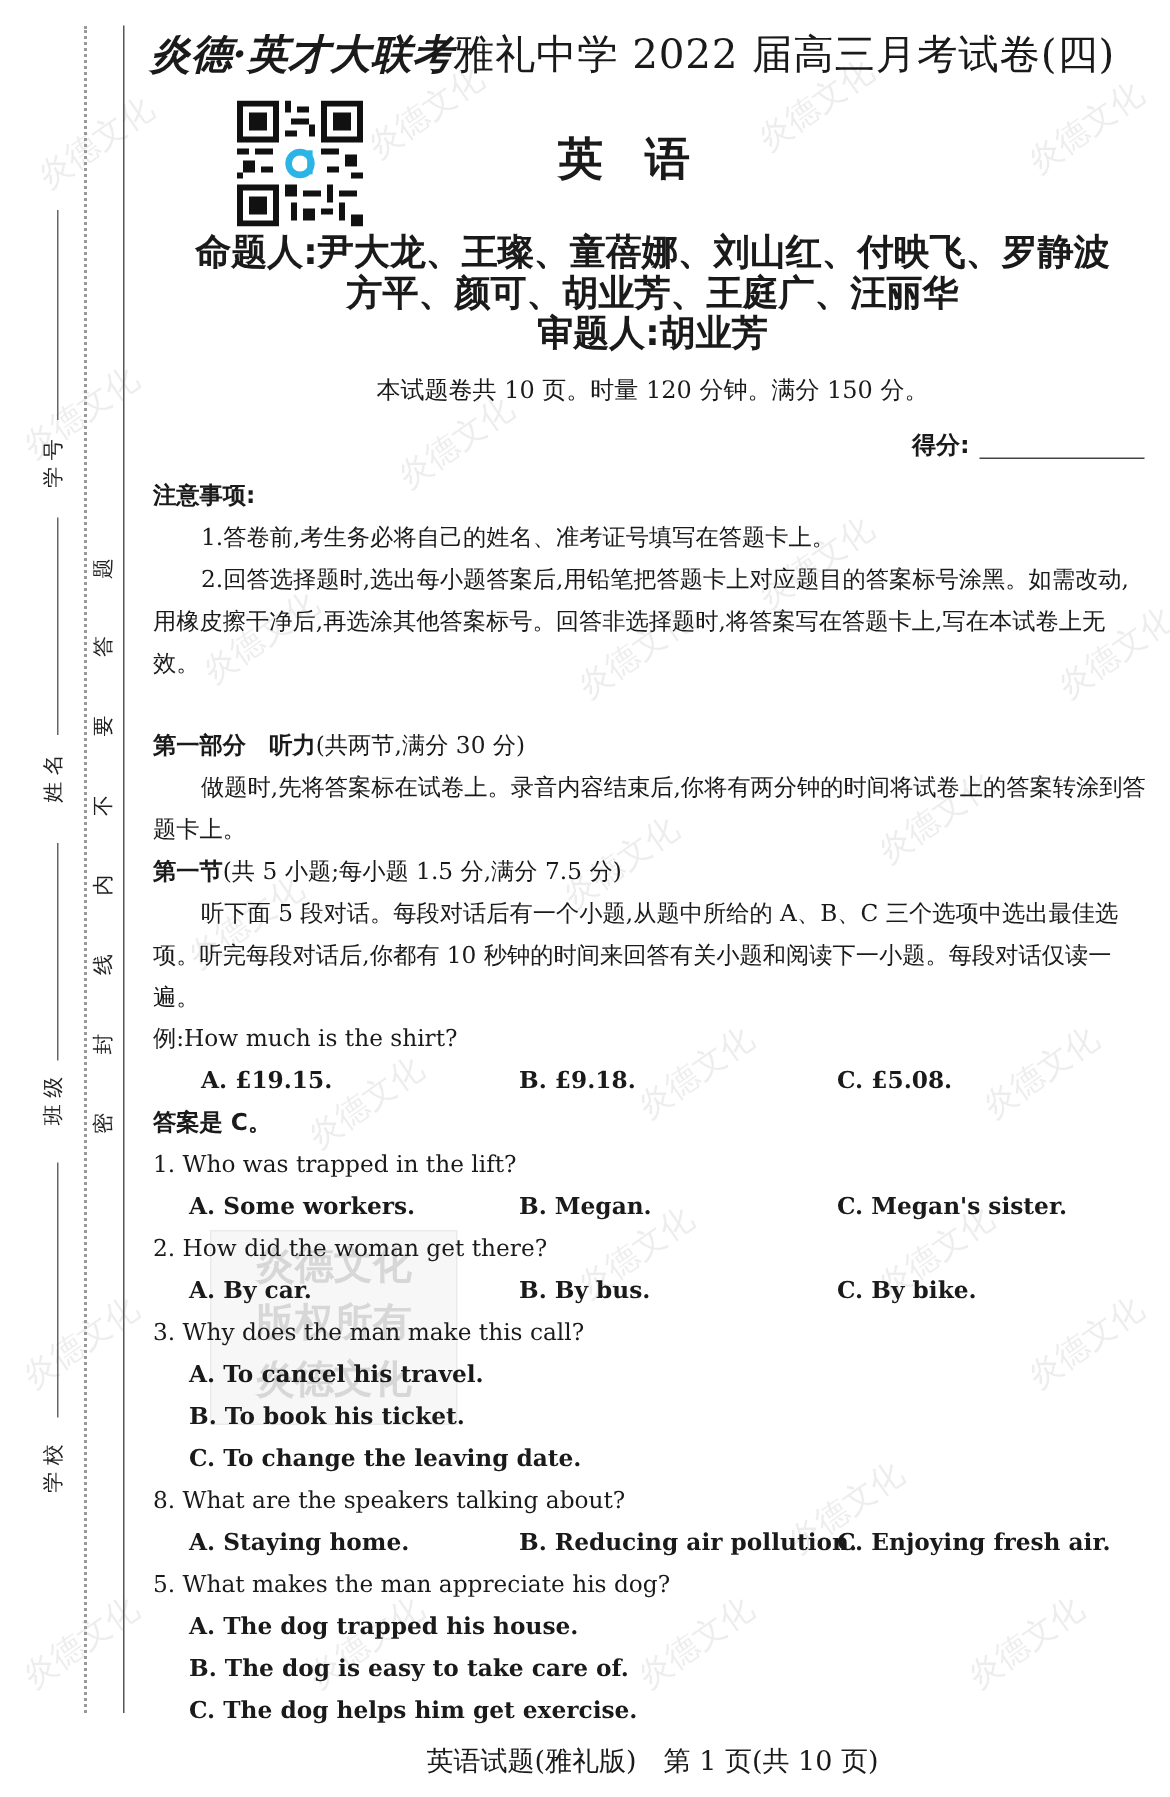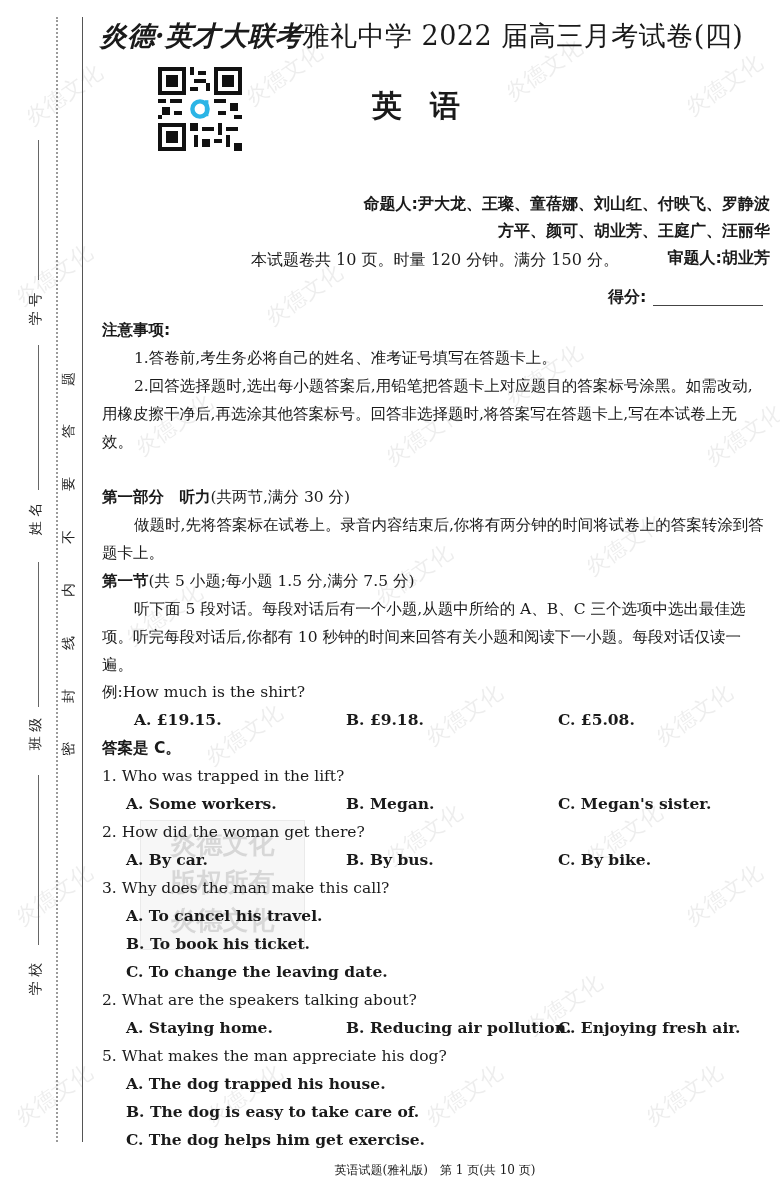--- a/index.html
+++ b/index.html
@@ -16,34 +16,34 @@
   
   .wm { position: absolute; font-family: "DejaVu Sans", sans-serif; font-size: 22px; color: rgba(0,0,0,0.07); transform: rotate(-35deg); white-space: nowrap; pointer-events: none; }
   .stamp { position: absolute; left: 140px; top: 820px; width: 165px; height: 130px; background: rgba(0,0,0,0.03); border: 1px solid rgba(0,0,0,0.05); font-family: "DejaVu Sans", sans-serif; font-weight: bold; color: rgba(0,0,0,0.13); font-size: 26px; line-height: 38px; text-align: center; padding-top: 4px; }
 
   .page-title { position: absolute; left: 100px; top: 18px; width: 670px; font-size: 27px; font-weight: normal; white-space: nowrap; letter-spacing: 0.5px; }
   .page-title .brand { font-family: "DejaVu Serif", serif; font-weight: bold; font-style: italic; }
 
   .qr { position: absolute; left: 158px; top: 67px; width: 84px; height: 84px; }
   .subject { position: absolute; left: 300px; top: 86px; width: 260px; text-align: center; font-family: "DejaVu Sans", sans-serif; font-size: 30px; font-weight: bold; letter-spacing: 28px; }
 
-  .authors { position: absolute; left: 100px; top: 155px; width: 670px; text-align: right; font-family: "DejaVu Sans", sans-serif; font-weight: bold; font-size: 16px; line-height: 27px; margin-top: 35px; }
+  .authors { position: absolute; left: 100px; top: 155px; width: 670px; text-align: center; font-family: "DejaVu Sans", sans-serif; font-weight: bold; font-size: 24px; line-height: 27px; }
   .exam-info { position: absolute; left: 100px; top: 250px; width: 670px; text-align: center; font-size: 16px; }
 
   .score { position: absolute; left: 608px; top: 287px; font-family: "DejaVu Sans", sans-serif; font-weight: bold; font-size: 16px; }
   .score-line { position: absolute; left: 653px; top: 305px; width: 110px; border-bottom: 1px solid #444; }
 
   .content { position: absolute; left: 102px; width: 665px; font-size: 15.5px; line-height: 28px; }
   .bold-sans { font-family: "DejaVu Sans", sans-serif; font-weight: bold; }
   .indent { text-indent: 32px; }
   .row { position: relative; height: 28px; white-space: nowrap; }
   .opt { position: absolute; top: 0; white-space: nowrap; font-weight: bold; }
   .q { white-space: nowrap; }
 
-  .footer { position: absolute; left: 100px; top: 1162px; width: 670px; text-align: center; font-size: 12px; }
+  .footer { position: absolute; left: 100px; top: 1162px; width: 670px; text-align: center; font-size: 18px; }
 </style>
 </head>
 <body>
 
 <div>
   <span class="wm" style="left:20px;top:80px">炎德文化</span>
   <span class="wm" style="left:240px;top:60px">炎德文化</span>
   <span class="wm" style="left:500px;top:55px">炎德文化</span>
   <span class="wm" style="left:680px;top:70px">炎德文化</span>
   <span class="wm" style="left:10px;top:260px">炎德文化</span>
@@ -198,21 +198,21 @@
   <div class="row">
       <span class="opt" style="left:24px">A. To cancel his travel.</span>
     </div>
   <div class="row">
       <span class="opt" style="left:24px">B. To book his ticket.</span>
     </div>
   <div class="row">
       <span class="opt" style="left:24px">C. To change the leaving date.</span>
     </div>
 
-  <div class="q">2. What are the speakers talking about?</div>
+  <div class="q">8. What are the speakers talking about?</div>
   <div class="row">
     <span class="opt" style="left:24px">A. Staying home.</span>
     <span class="opt" style="left:244px">B. Reducing air pollution.</span>
     <span class="opt" style="left:456px">C. Enjoying fresh air.</span>
   </div>
 
   <div class="q">5. What makes the man appreciate his dog?</div>
   <div class="row">
       <span class="opt" style="left:24px">A. The dog trapped his house.</span>
     </div>

